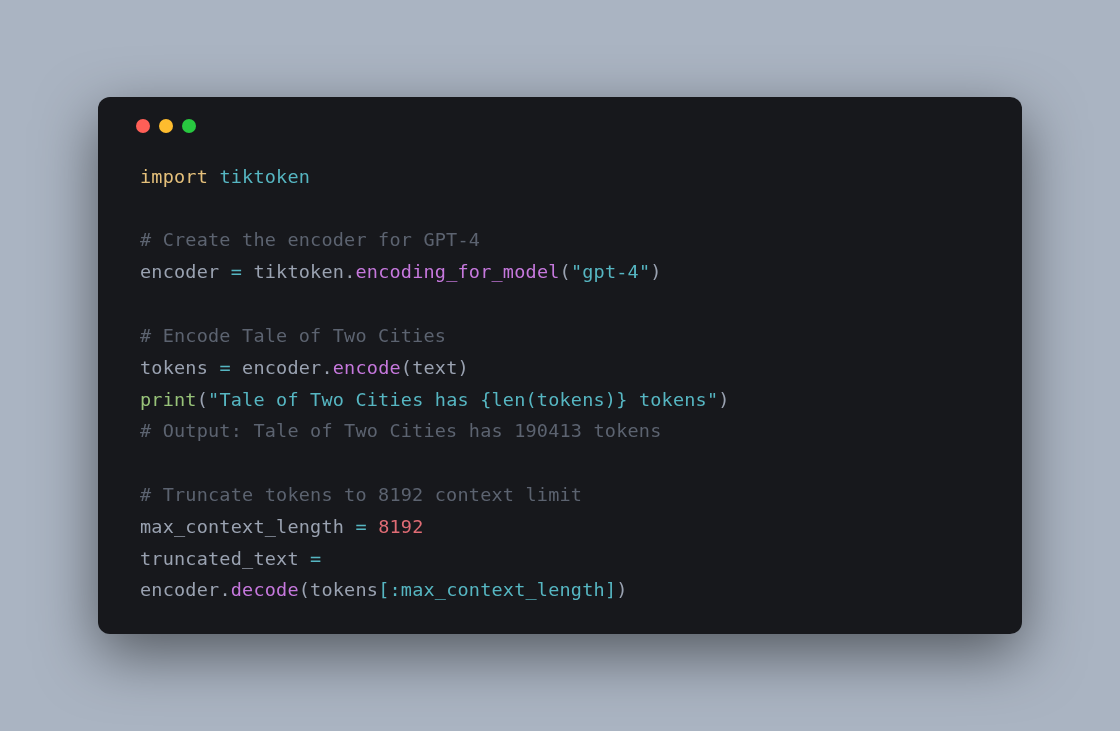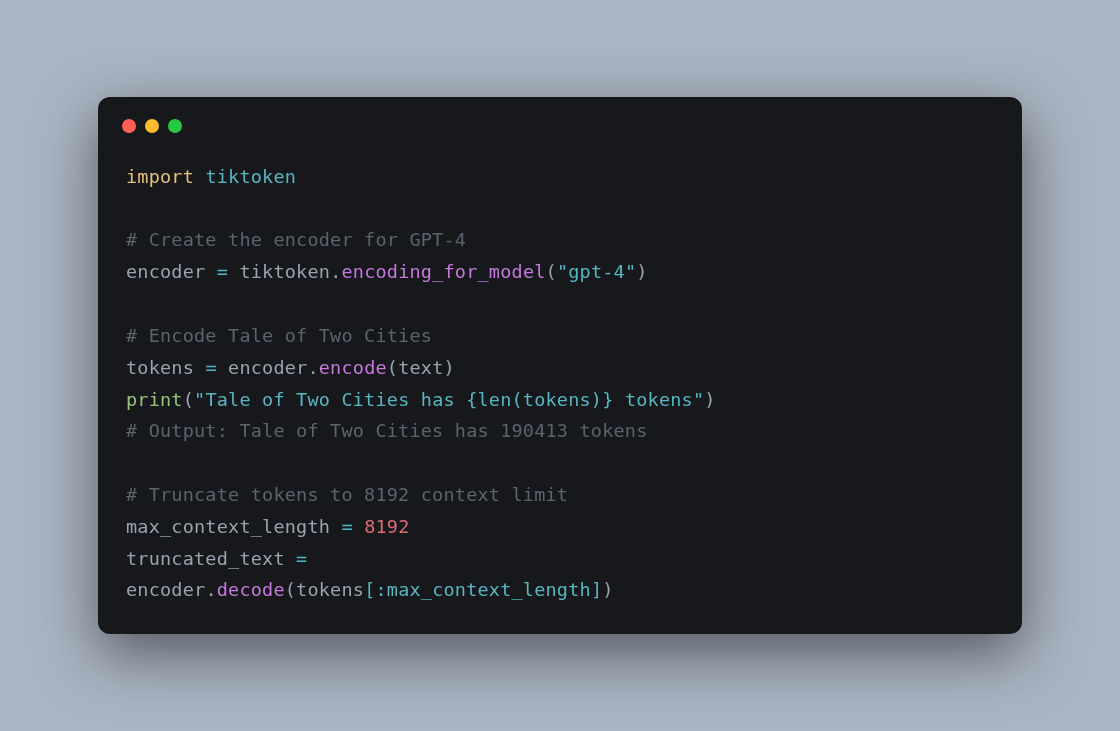--- a/index.html
+++ b/index.html
@@ -10,21 +10,21 @@
       display: flex;
       align-items: center;
       justify-content: center;
       font-family: "SF Mono", "Monaco", "Menlo", "Consolas", monospace;
     }
     .window {
       width: 924px;
       background: #17181c;
       border-radius: 12px;
       box-shadow: 0 20px 60px rgba(0,0,0,0.5);
-      padding: 22px 28px 28px 28px;
+      padding: 22px 28px 28px 42px;
     }
     .traffic-lights {
       display: flex;
       gap: 9px;
       margin-bottom: 28px;
       margin-left: -4px;
     }
     .dot {
       width: 14px;
       height: 14px;

